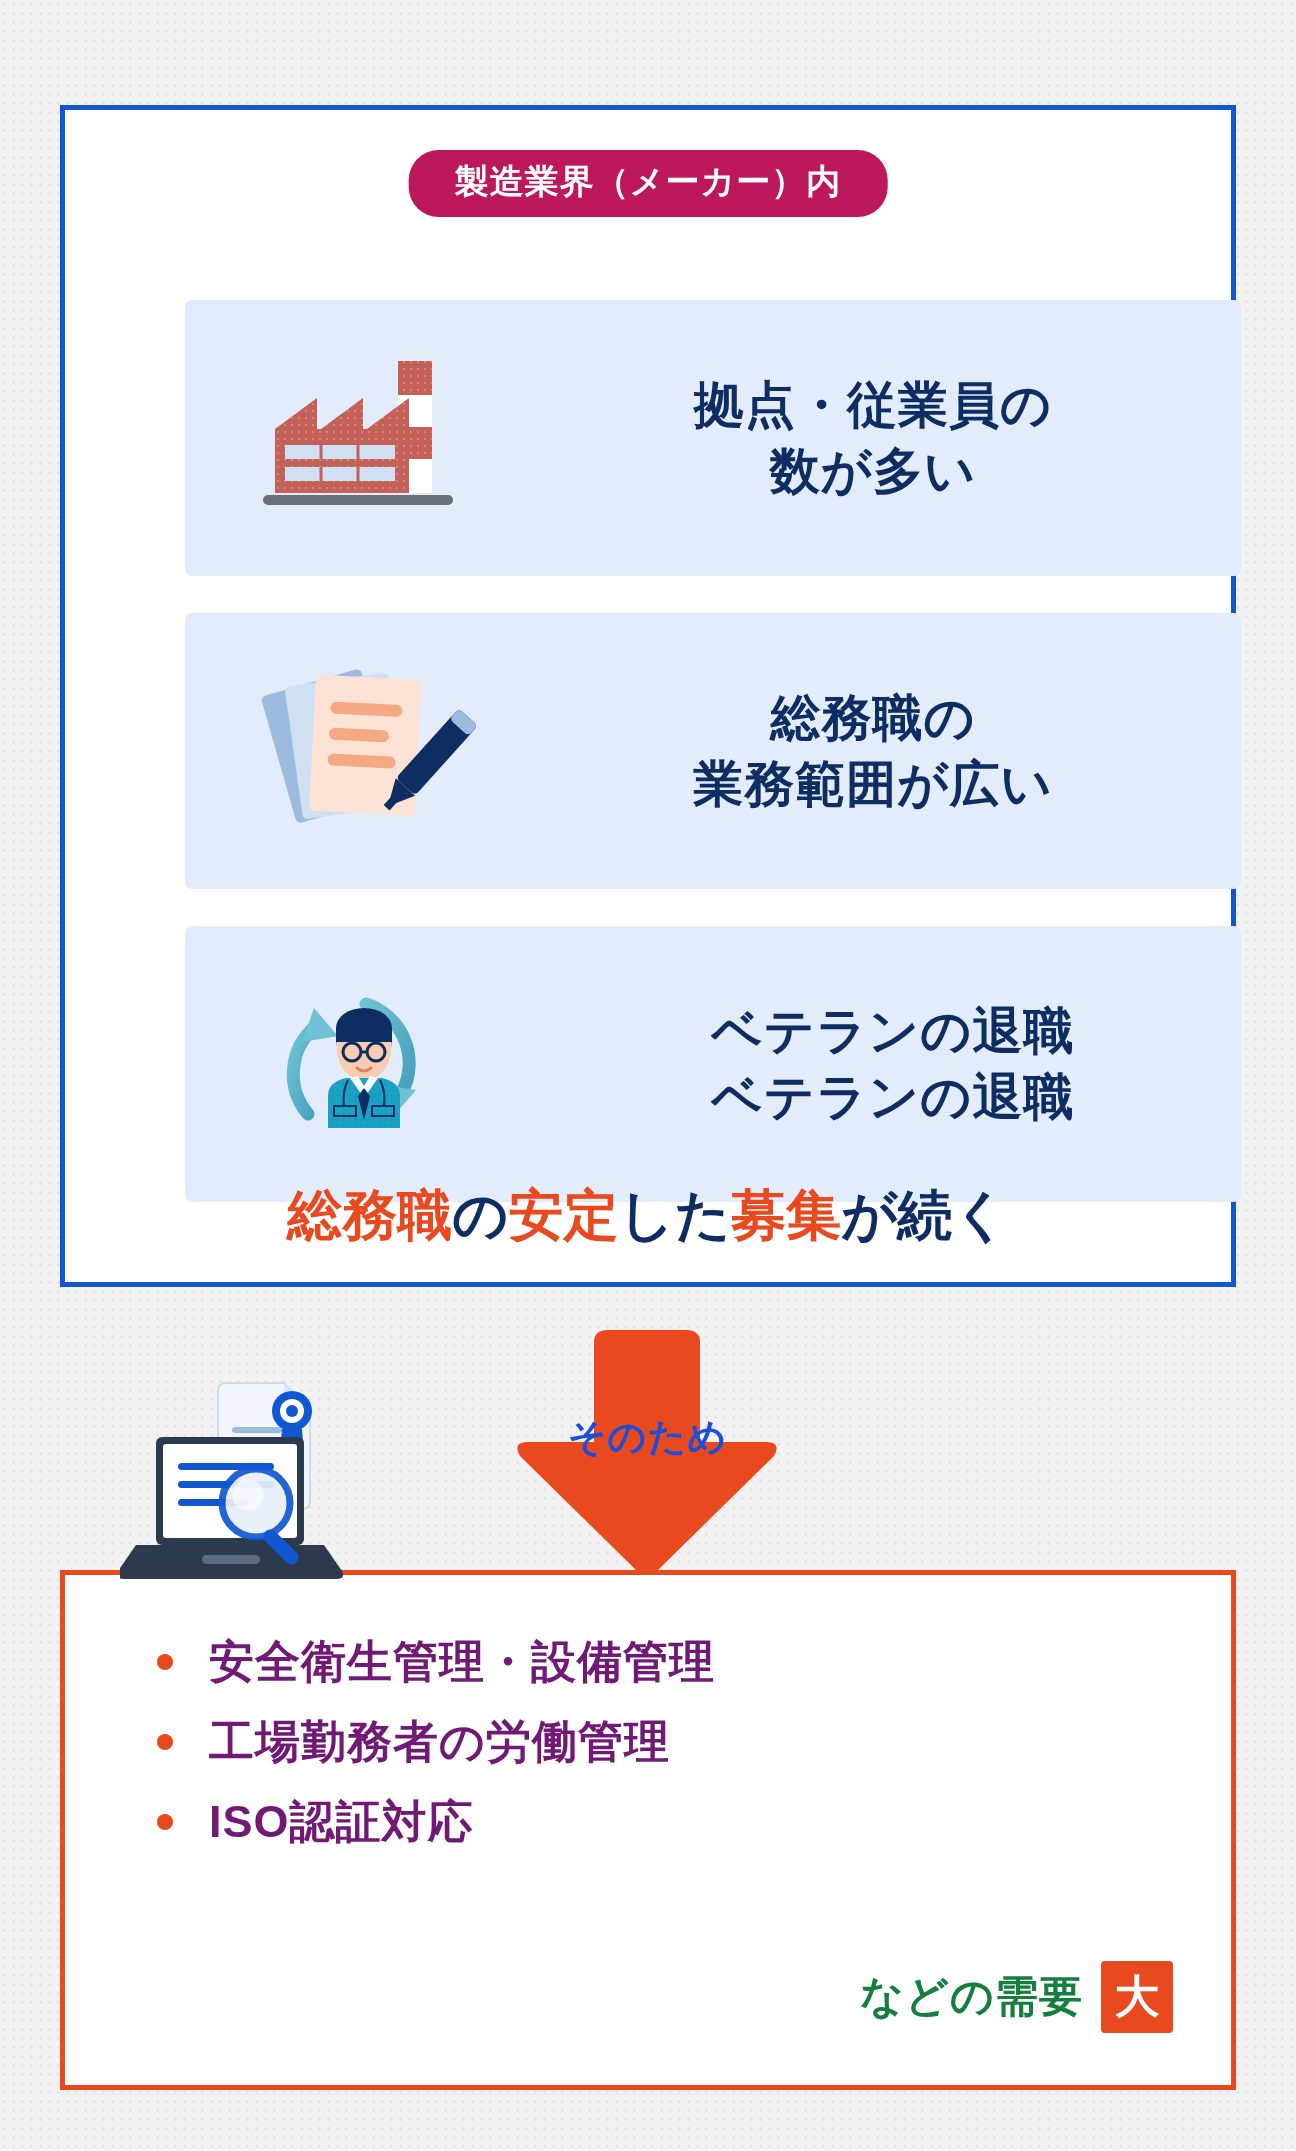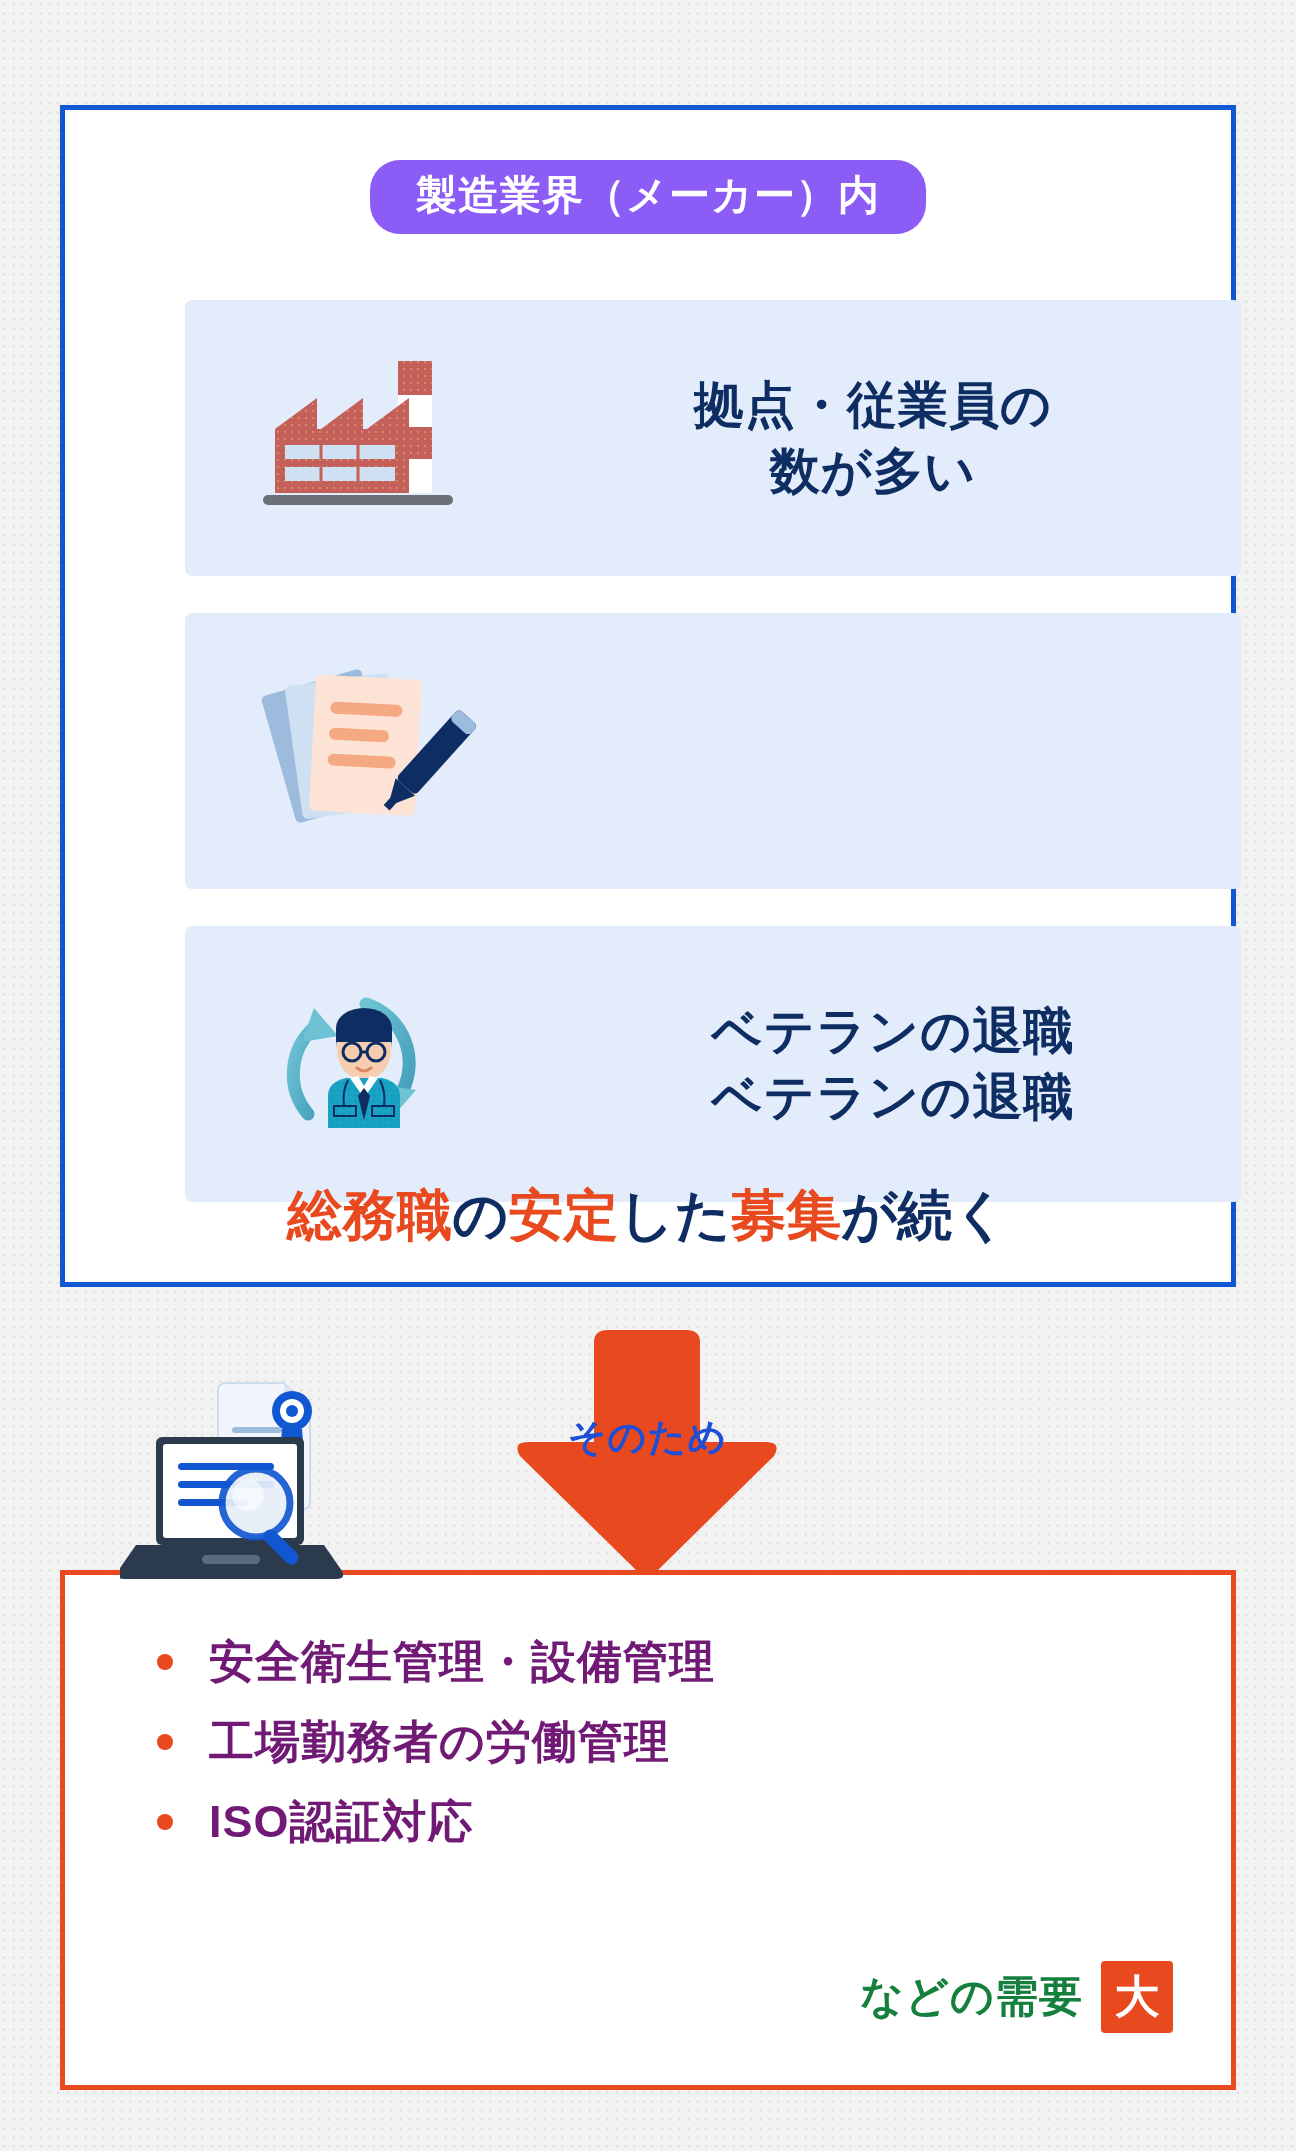--- a/index.html
+++ b/index.html
@@ -17,26 +17,26 @@
   .top-panel {
     position: absolute;
     left: 60px; top: 105px;
     width: 1176px; height: 1182px;
     background: #ffffff;
     border: 5px solid #1257d2;
   }
   .top-badge {
     position: absolute;
     left: 50%; transform: translateX(-50%);
-    top: 50px;
-    background: #8b5cf6;
+    top: 40px;
+    background: #be185d;
     color: #ffffff;
     border-radius: 30px;
     padding: 14px 46px 17px 46px;
-    font-size: 41px;
+    font-size: 34px;
     font-weight: bold;
     letter-spacing: 1px;
     white-space: nowrap;
     z-index: 5;
     line-height: 1.05;
   }
 
   .card {
     position: absolute;
     left: 120px;
@@ -244,20 +244,24 @@
           <rect x="78" y="96" width="68" height="12" rx="6" fill="#f5a983"></rect>
         </g>
 
         <g transform="rotate(42 172 108)">
           <rect x="160" y="40" width="26" height="94" rx="5" fill="#0e2d63"></rect>
           <rect x="160" y="40" width="26" height="14" rx="5" fill="#9dbbdd"></rect>
           <path d="M160 134 L173 160 L186 134 Z" fill="#0e2d63"></path>
           <rect x="169" y="150" width="8" height="12" fill="#0e2d63"></rect>
         </g>
       </svg>
+    </div>
+    <div class="card-text">
+      <div>総務職の</div>
+      <div>業務範囲が広い</div>
     </div>
   </div>
 
   <div class="card card-3">
     <div class="card-icon">
       <svg width="230" height="200" viewBox="0 0 230 200" aria-hidden="true">
         <defs>
           <pattern id="dots3" width="6" height="6" patternUnits="userSpaceOnUse">
             <circle cx="1.6" cy="1.6" r="0.9" fill="#1a6f93" opacity="0.45"></circle>
           </pattern>

